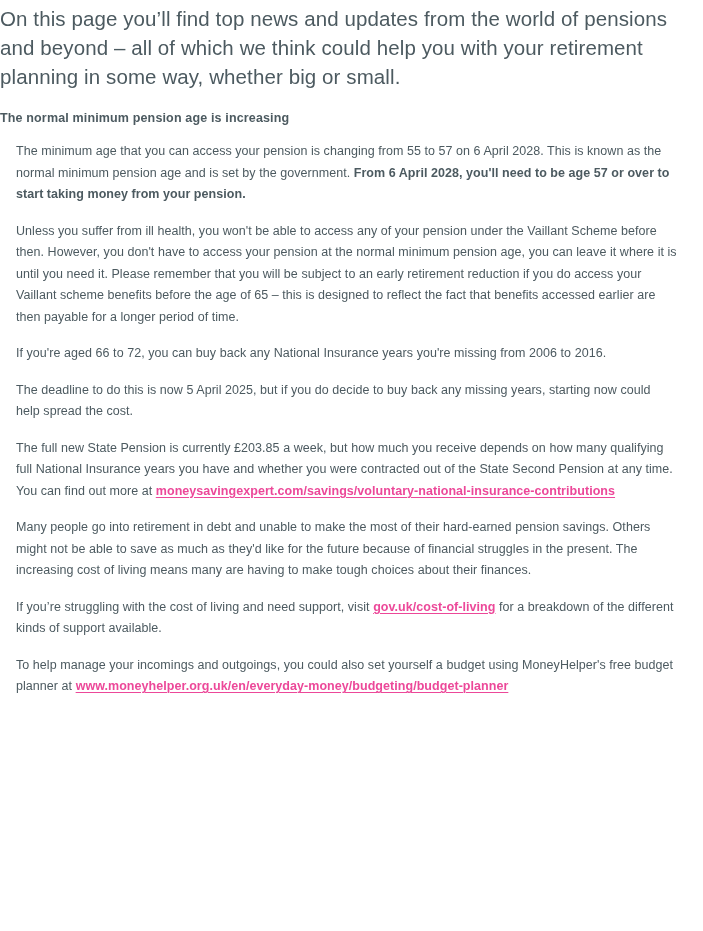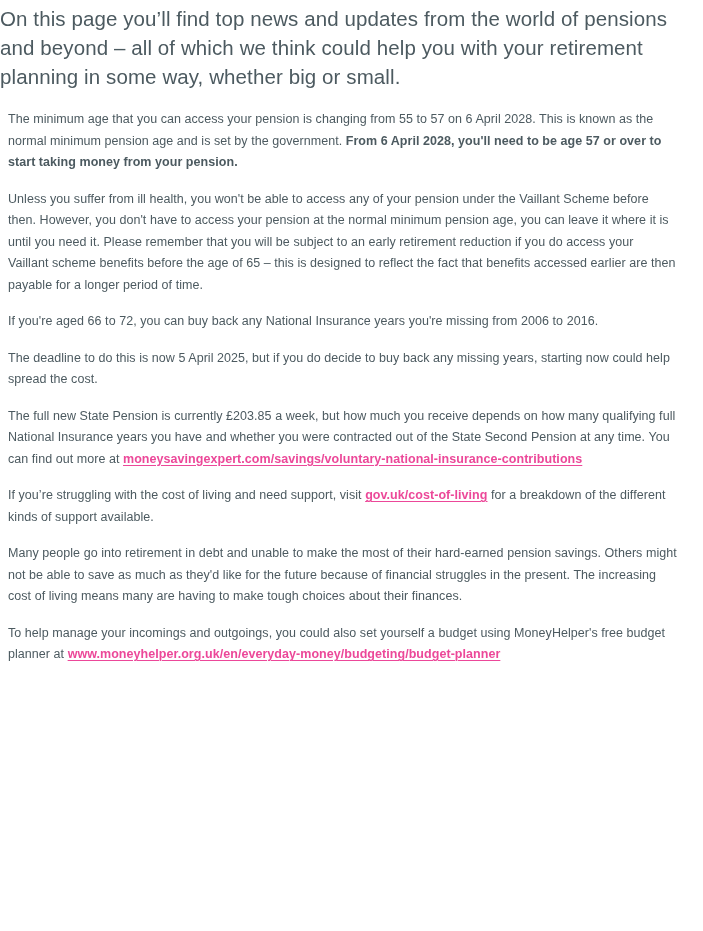--- a/index.html
+++ b/index.html
@@ -33,22 +33,23 @@
     font-weight: bold;
     color: #4c5a60;
     margin: 0 0 14px 0;
     letter-spacing: 0.15px;
   }
   p.body-text {
     font-size: 12.5px;
     line-height: 21.5px;
     font-weight: normal;
     color: #4c5a60;
-    margin: 0 0 15px 8px;
+    margin: 0 0 15px 0;
     letter-spacing: 0.05px;
+    padding-left: 16px;
   }
   p.body-text:last-child {
     margin-bottom: 0;
   }
   .strong {
     font-weight: bold;
   }
   a.doclink {
     color: #ec4899;
     font-weight: bold;
@@ -58,32 +59,33 @@
     word-break: break-word;
   }
 </style>
 </head>
 <body>
 
 <div class="page">
 
   <p class="intro">On this page you’ll find top news and updates from the world of pensions and beyond – all of which we think could help you with your retirement planning in some way, whether big or small.</p>
 
+  <h3 class="section-heading">The normal minimum pension age is increasing</h3>
 
   <p class="body-text"><span>The minimum age that you can access your pension is changing from 55 to 57 on 6 April 2028. This is known as the normal minimum pension age and is set by the government. </span><span class="strong">From 6 April 2028, you'll need to be age 57 or over to start taking money from your pension.</span></p>
 
   <p class="body-text">Unless you suffer from ill health, you won't be able to access any of your pension under the Vaillant Scheme before then. However, you don't have to access your pension at the normal minimum pension age, you can leave it where it is until you need it. Please remember that you will be subject to an early retirement reduction if you do access your Vaillant scheme benefits before the age of 65 – this is designed to reflect the fact that benefits accessed earlier are then payable for a longer period of time.</p>
 
 
   <p class="body-text">If you're aged 66 to 72, you can buy back any National Insurance years you're missing from 2006 to 2016.</p>
 
   <p class="body-text">The deadline to do this is now 5 April 2025, but if you do decide to buy back any missing years, starting now could help spread the cost.</p>
 
   <p class="body-text"><span>The full new State Pension is currently £203.85 a week, but how much you receive depends on how many qualifying full National Insurance years you have and whether you were contracted out of the State Second Pension at any time. You can find out more at </span><a class="doclink" href="#">moneysavingexpert.com/savings/voluntary-national-insurance-contributions</a></p>
 
 
+  <p class="body-text">Many people go into retirement in debt and unable to make the most of their hard-earned pension savings. Others might not be able to save as much as they'd like for the future because of financial struggles in the present. The increasing cost of living means many are having to make tough choices about their finances.</p>
+
   <p class="body-text"><span>If you’re struggling with the cost of living and need support, visit </span><a class="doclink" href="#">gov.uk/cost-of-living</a><span> for a breakdown of the different kinds of support available.</span></p>
-
-  <p class="body-text">Many people go into retirement in debt and unable to make the most of their hard-earned pension savings. Others might not be able to save as much as they'd like for the future because of financial struggles in the present. The increasing cost of living means many are having to make tough choices about their finances.</p>
 
   <p class="body-text"><span>To help manage your incomings and outgoings, you could also set yourself a budget using MoneyHelper's free budget planner at </span><a class="doclink" href="#">www.moneyhelper.org.uk/en/everyday-money/budgeting/budget-planner</a></p>
 
 </div>
 
 </body></html>

